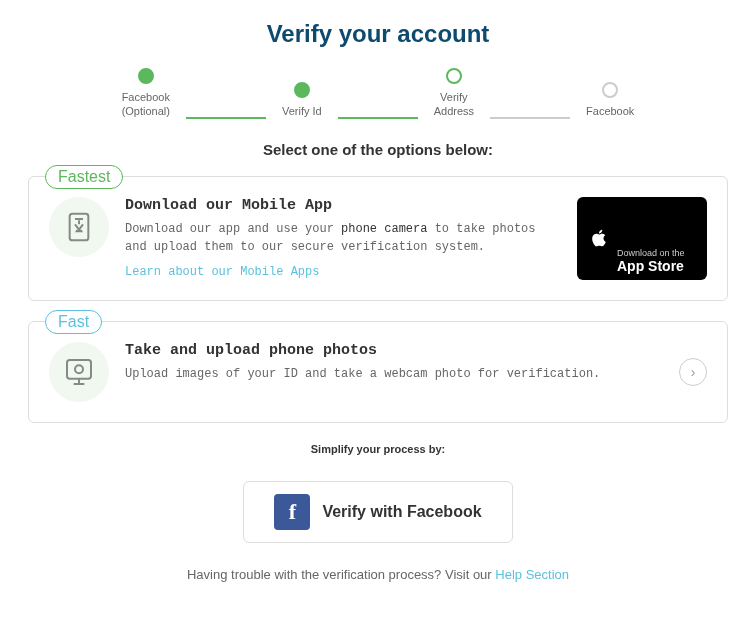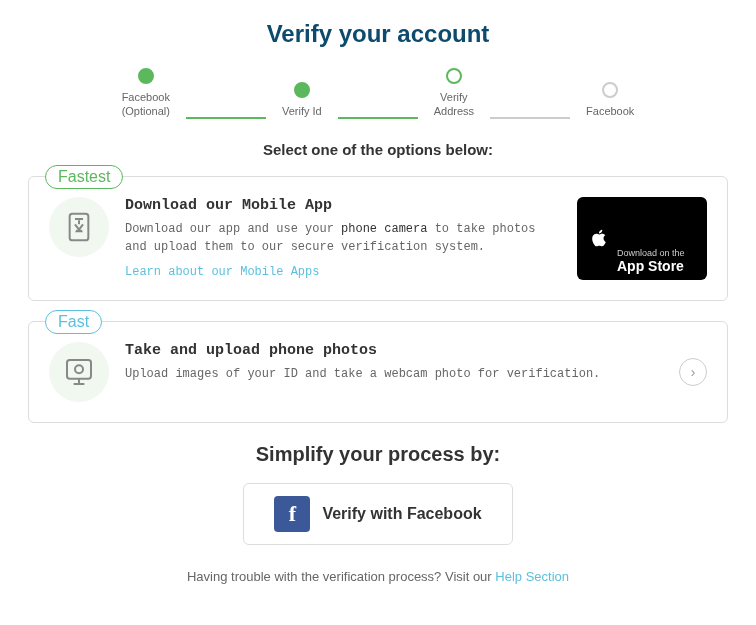--- a/index.html
+++ b/index.html
@@ -184,23 +184,23 @@
       align-items: center;
       justify-content: center;
       color: #999;
       font-size: 14px;
       align-self: center;
       cursor: pointer;
     }
 
     
     .simplify-label {
-      font-size: 20px;
-      font-weight: bold;
-      margin-bottom: 17px;
+      font-size: 11px;
+      font-weight: bold;
+      margin-bottom: 26px;
       color: #333;
     }
 
     .facebook-btn {
       display: flex;
       align-items: center;
       gap: 12px;
       border: 1px solid #ddd;
       border-radius: 6px;
       padding: 12px 30px;

